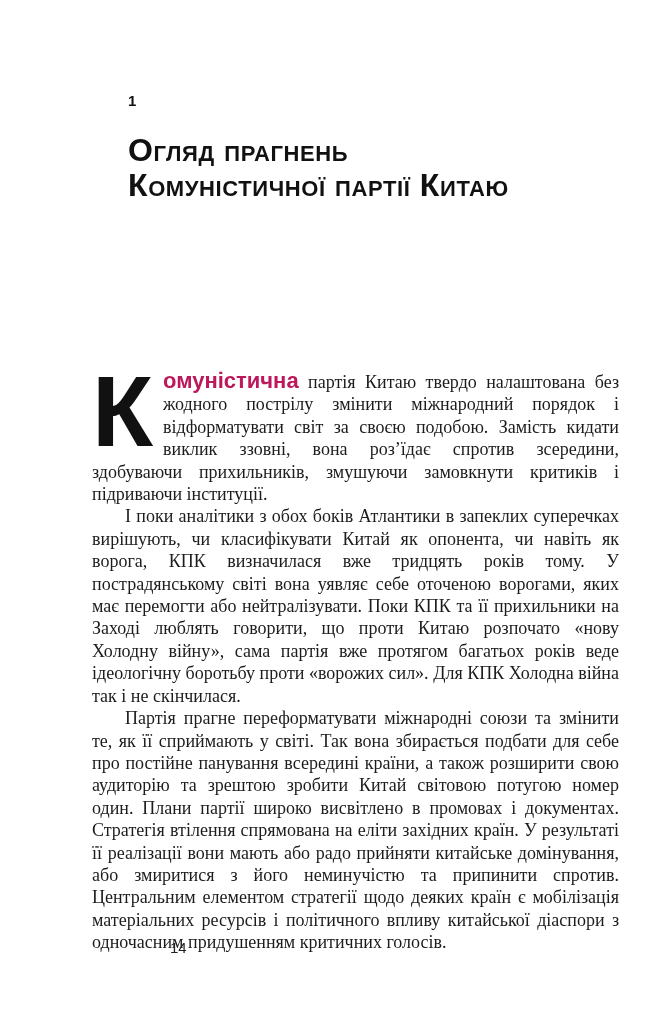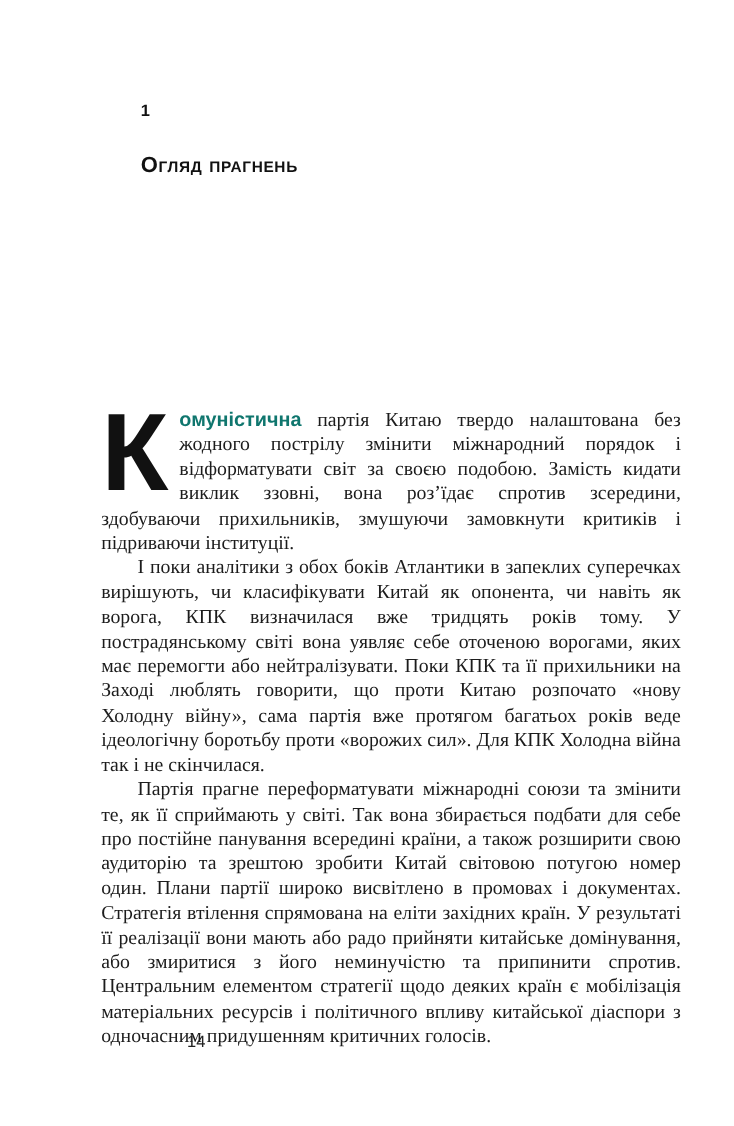--- a/index.html
+++ b/index.html
@@ -23,21 +23,21 @@
     font-size: 15px;
     color: #111111;
   }
 
   .chapter-title {
     position: absolute;
     left: 128px;
     top: 133px;
     font-family: "Liberation Sans", sans-serif;
     font-weight: 700;
-    font-size: 20px;
+    font-size: 32px;
     line-height: 35px;
     letter-spacing: 0.6px;
     font-variant: small-caps;
     color: #111111;
   }
   .title-line { display: block; }
 
   .body-text {
     position: absolute;
     left: 92px;
@@ -59,22 +59,22 @@
     font-weight: 700;
     font-size: 100px;
     line-height: 76px;
     margin: 3px 10px 0 0;
     color: #111111;
   }
 
   .lead-word {
     font-family: "Liberation Sans", sans-serif;
     font-weight: 700;
-    font-size: 18px;
-    color: #0f766e;
+    font-size: 22px;
+    color: #be185d;
   }
 
   .page-number {
     position: absolute;
     left: 126px;
     top: 939px;
     font-family: "Liberation Sans", sans-serif;
     font-size: 15px;
     color: #222222;
     margin-left: 44px;
@@ -82,20 +82,21 @@
 </style>
 </head>
 <body>
 
 <div class="page">
 
   <div class="chapter-number">1</div>
 
   <h1 class="chapter-title">
     <span class="title-line">Огляд прагнень</span>
+    <span class="title-line">Комуністичної партії Китаю</span>
   </h1>
 
   <div class="body-text">
     <p class="para first">
       <span class="dropcap">К</span><span class="lead-word">омуністична</span><span> партія Китаю твердо налаштована без жодного пострілу змінити міжнародний порядок і відформатувати світ за своєю подобою. Замість кидати виклик ззовні, вона роз’їдає спротив зсередини, здобуваючи прихильників, змушуючи замовкнути критиків і підриваючи інституції.</span>
     </p>
     <p class="para indent">І поки аналітики з обох боків Атлантики в запеклих суперечках вирішують, чи класифікувати Китай як опонента, чи навіть як ворога, КПК визначилася вже тридцять років тому. У пострадянському світі вона уявляє себе оточеною ворогами, яких має перемогти або нейтралізувати. Поки КПК та її прихильники на Заході люблять говорити, що проти Китаю розпочато «нову Холодну війну», сама партія вже протягом багатьох років веде ідеологічну боротьбу проти «ворожих сил». Для КПК Холодна війна так і не скінчилася.</p>
     <p class="para indent">Партія прагне переформатувати міжнародні союзи та змінити те, як її сприймають у світі. Так вона збирається подбати для себе про постійне панування всередині країни, а також розширити свою аудиторію та зрештою зробити Китай світовою потугою номер один. Плани партії широко висвітлено в промовах і документах. Стратегія втілення спрямована на еліти західних країн. У результаті її реалізації вони мають або радо прийняти китайське домінування, або змиритися з його неминучістю та припинити спротив. Центральним елементом стратегії щодо деяких країн є мобілізація матеріальних ресурсів і політичного впливу китайської діаспори з одночасним придушенням критичних голосів.</p>
   </div>
 

